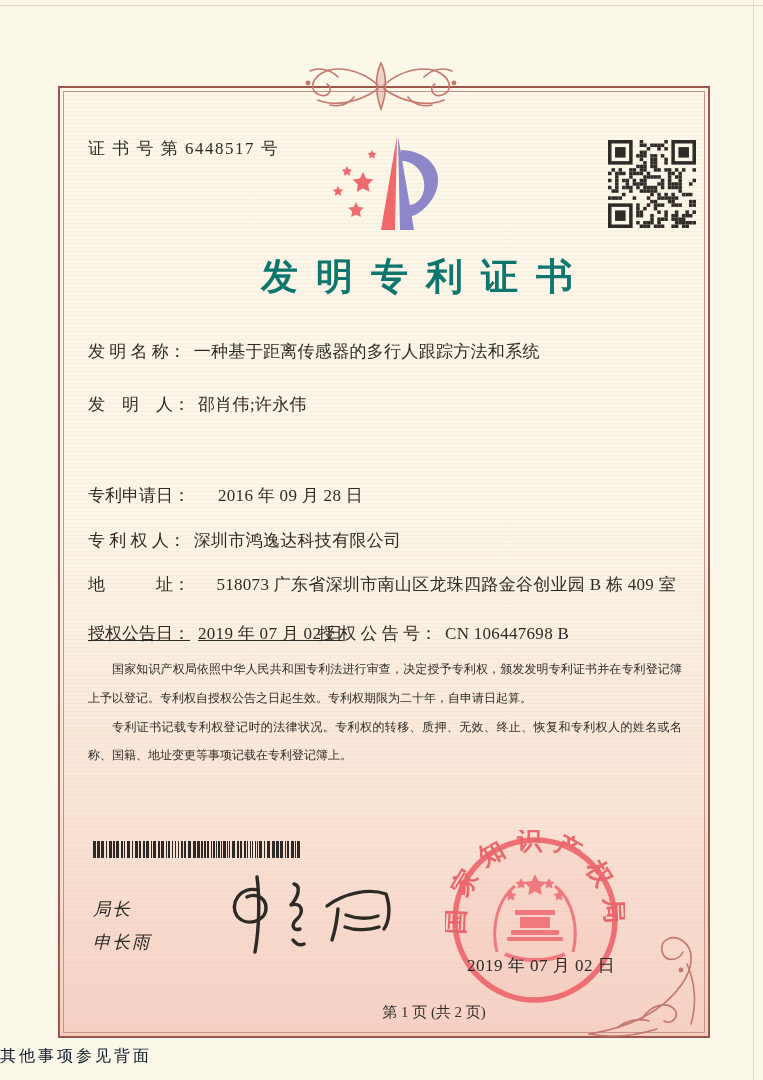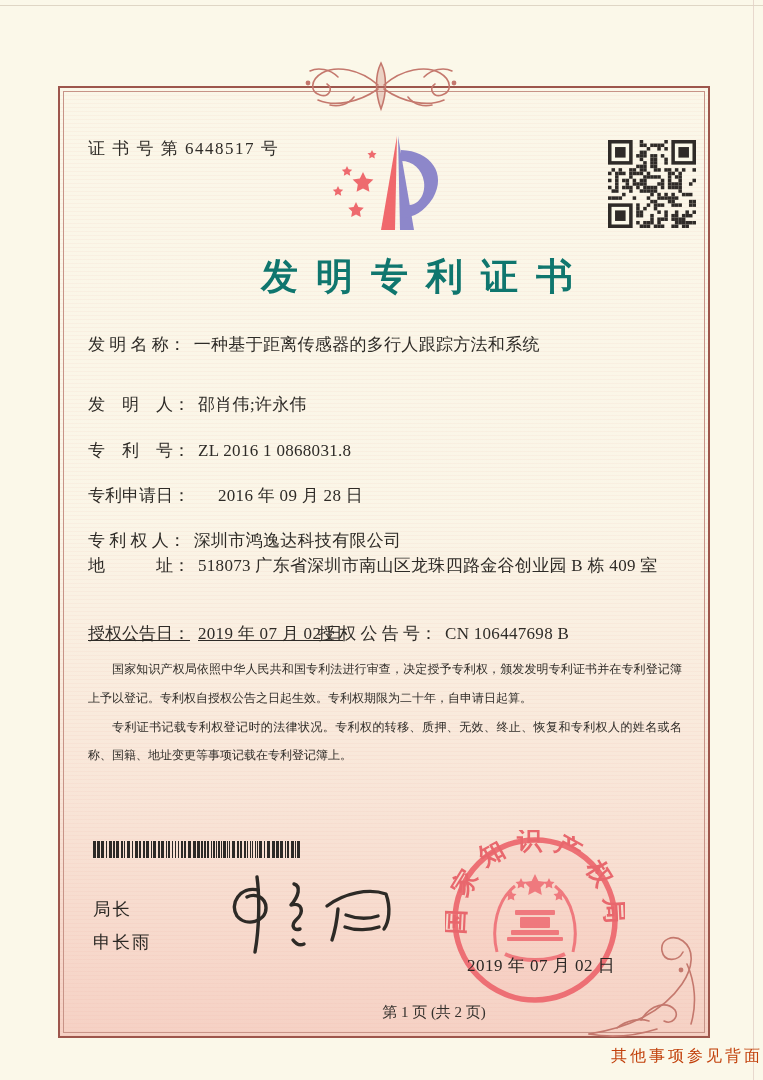--- a/index.html
+++ b/index.html
@@ -34,46 +34,46 @@
   .title{
     position:absolute;left:58px;top:252px;width:718px;
     text-align:center;font-size:37px;font-weight:bold;color:#0f766e;
     letter-spacing:18px;text-indent:18px;
   }
 
   .field-row{position:absolute;left:88px;display:flex;align-items:flex-start;
     font-size:17px;line-height:24px;color:#2e2b27;}
   .field-label{flex:none;white-space:pre;}
   .field-value{margin-left:8px;letter-spacing:0.3px;}
-  .row-name   {top:333px;text-align:center;}
+  .row-name   {top:340px;text-align:center;}
   .row-inventor{top:393px;justify-content:flex-end;}
   .row-patno  {top:439px;}
   .row-appdate{top:484px;gap:20px;}
   .row-patentee{top:529px;text-align:right;}
-  .row-address{top:554px;}
+  .row-address{top:573px;text-align:right;}
   .row-address .field-value{display:inline-block;width:478px;}
   .row-grant  {top:622px;width:600px;text-decoration:underline;}
   .grant-pair2{position:absolute;left:230px;top:0;display:flex;}
 
   .paragraphs{
     position:absolute;left:88px;top:655px;width:594px;
     font-size:12px;line-height:28.8px;color:#2f2c28;text-align:justify;
   }
   .paragraphs p{margin:0;text-indent:2em;}
 
   .barcode{position:absolute;left:93px;top:841px;width:210px;height:17px;}
 
-  .director{position:absolute;left:93px;top:893px;font-size:17.5px;line-height:33px;letter-spacing:2px;color:#2c2925;}
+  .director{position:absolute;left:93px;top:893px;font-size:17.5px;line-height:33px;letter-spacing:2px;color:#2c2925;font-style:italic;}
   .signature{position:absolute;left:200px;top:864px;width:200px;height:98px;}
 
   .seal{position:absolute;left:445px;top:830px;width:180px;height:180px;opacity:.93;}
   .seal-date{position:absolute;left:467px;top:954px;font-size:17px;letter-spacing:0.5px;color:#2a2724;}
 
   .page-info{position:absolute;left:58px;top:1003px;width:752px;text-align:center;font-size:15px;color:#33302c;}
-  .back-note{position:absolute;left:0;top:1046px;width:763px;text-align:right;font-size:16px;letter-spacing:3px;color:#c2410c;}
+  .back-note{position:absolute;left:0;top:1046px;width:763px;text-align:left;font-size:16px;letter-spacing:3px;color:#0f172a;}
 
   .flourish-top{position:absolute;left:268px;top:57px;width:226px;height:60px;}
   .flourish-br{position:absolute;left:583px;top:924px;width:132px;height:116px;}
 </style>
 </head>
 <body>
 
 <div class="page">
 
   <div class="edge-top"></div>
@@ -335,24 +335,20 @@
   <div class="title">发明专利证书</div>
 
   <div class="field-row row-name">
     <span class="field-label">发 明 名 称：</span>
     <span class="field-value">一种基于距离传感器的多行人跟踪方法和系统</span>
   </div>
   <div class="field-row row-inventor">
     <span class="field-label">发　明　人：</span>
     <span class="field-value">邵肖伟;许永伟</span>
   </div>
-  <div class="field-row row-patno">
-    <span class="field-label">专　利　号：</span>
-    <span class="field-value">ZL 2016 1 0868031.8</span>
-  </div>
   <div class="field-row row-appdate">
     <span class="field-label">专利申请日：</span>
     <span class="field-value">2016 年 09 月 28 日</span>
   </div>
   <div class="field-row row-patentee">
     <span class="field-label">专 利 权 人：</span>
     <span class="field-value">深圳市鸿逸达科技有限公司</span>
   </div>
   <div class="field-row row-address">
     <span class="field-label">地　　　址：</span>

